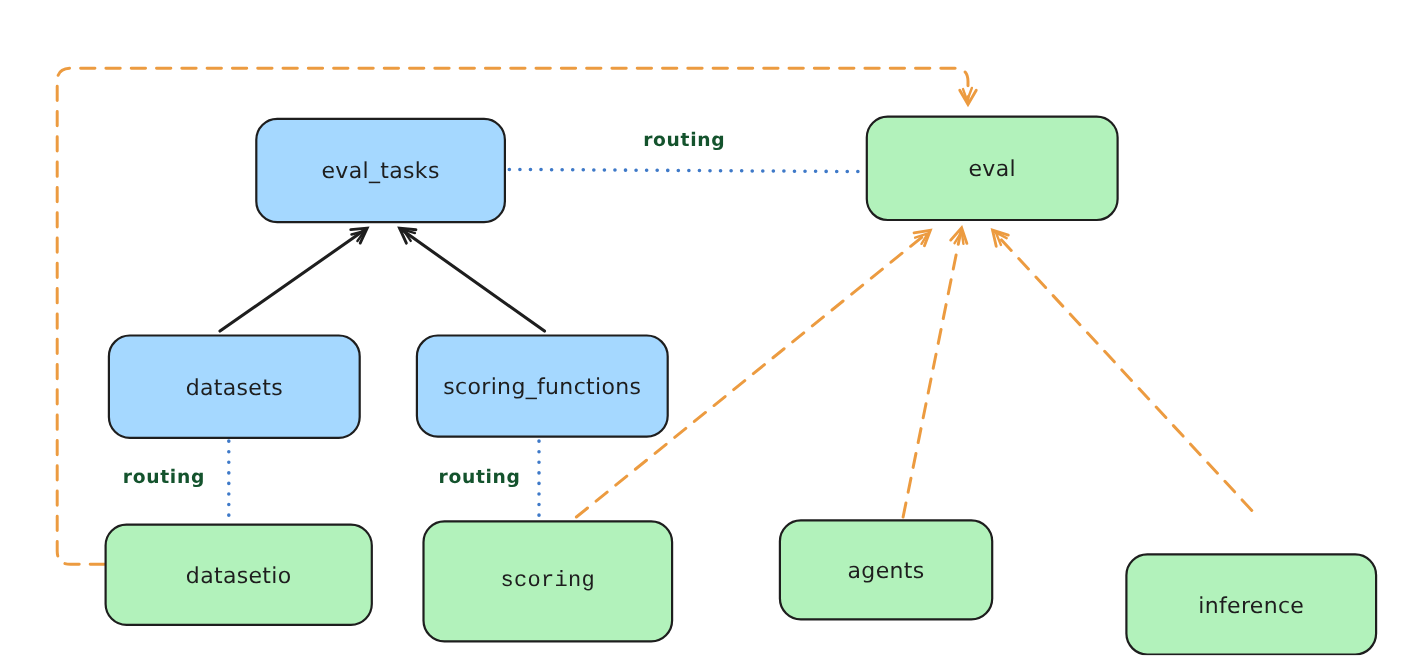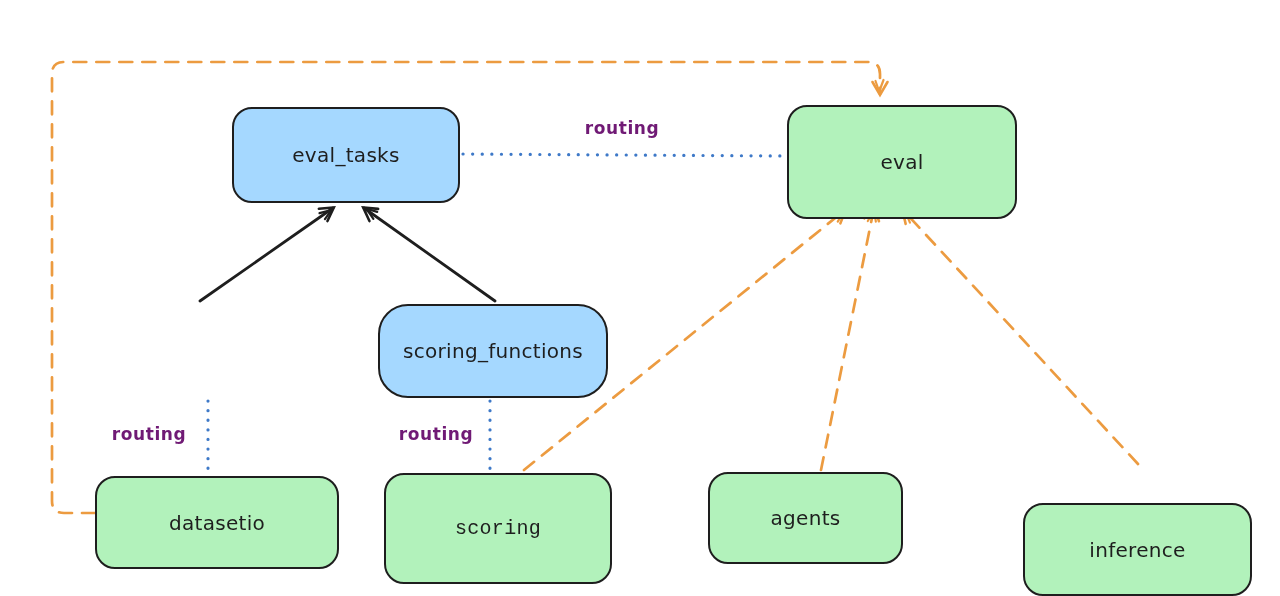--- a/index.html
+++ b/index.html
@@ -30,31 +30,31 @@
     align-items: center;
     justify-content: center;
     font-size: 20px;
     color: #1e1e1e;
     letter-spacing: 0.3px;
   }
   .node.blue  { background: #a5d8ff; }
   .node.green { background: #b2f2bb; }
 
   .n-eval-tasks        { left: 232px;  top: 107px; width: 228px; height: 96px; }
-  .n-eval              { left: 787px;  top: 105px; width: 230px; height: 114px; }
+  .n-eval              { left: 787px;  top: 105px; width: 230px; height: 96px; }
   .n-datasets          { left: 98px;   top: 304px; width: 230px; height: 95px; }
-  .n-scoring-functions { left: 378px;  top: 304px; width: 230px; height: 94px; border-radius: 30px; }
+  .n-scoring-functions { left: 378px;  top: 304px; width: 230px; height: 94px; }
   .n-datasetio         { left: 95px;   top: 476px; width: 244px; height: 93px; }
   .n-scoring           { left: 384px;  top: 473px; width: 228px; height: 111px; font-family: Liberation Mono, monospace; }
   .n-agents            { left: 708px;  top: 472px; width: 195px; height: 92px; }
   .n-inference         { left: 1023px; top: 467px; width: 229px; height: 93px; margin-top: 36px; }
 
   .routing-label {
     position: absolute;
-    color: #701a75;
+    color: #14532d;
     font-size: 17px;
     font-weight: 600;
     letter-spacing: 0.6px;
     text-align: center;
   }
   .rl-1 { left: 580px; top: 118px; width: 84px; }
   .rl-2 { left: 104px; top: 424px; width: 90px; }
   .rl-3 { left: 394px; top: 424px; width: 84px; }
 </style>
 </head>
@@ -86,20 +86,23 @@
     <path d="M 821 470 L 874 208" fill="none" stroke="#ec9b40" stroke-width="2.7" stroke-linecap="round" stroke-dasharray="13 10" marker-end="url(#arrOrange)"></path>
     <path d="M 1138 464 L 903 210" fill="none" stroke="#ec9b40" stroke-width="2.7" stroke-linecap="round" stroke-dasharray="13 10" marker-end="url(#arrOrange)"></path>
   </svg>
 
   <div class="node blue n-eval-tasks">
     <span>eval_tasks</span>
   </div>
   <div class="node green n-eval">
     <span>eval</span>
   </div>
+  <div class="node blue n-datasets">
+    <span>datasets</span>
+  </div>
   <div class="node blue n-scoring-functions">
     <span>scoring_functions</span>
   </div>
   <div class="node green n-datasetio">
     <span>datasetio</span>
   </div>
   <div class="node green n-scoring">
     <span>scoring</span>
   </div>
   <div class="node green n-agents">

